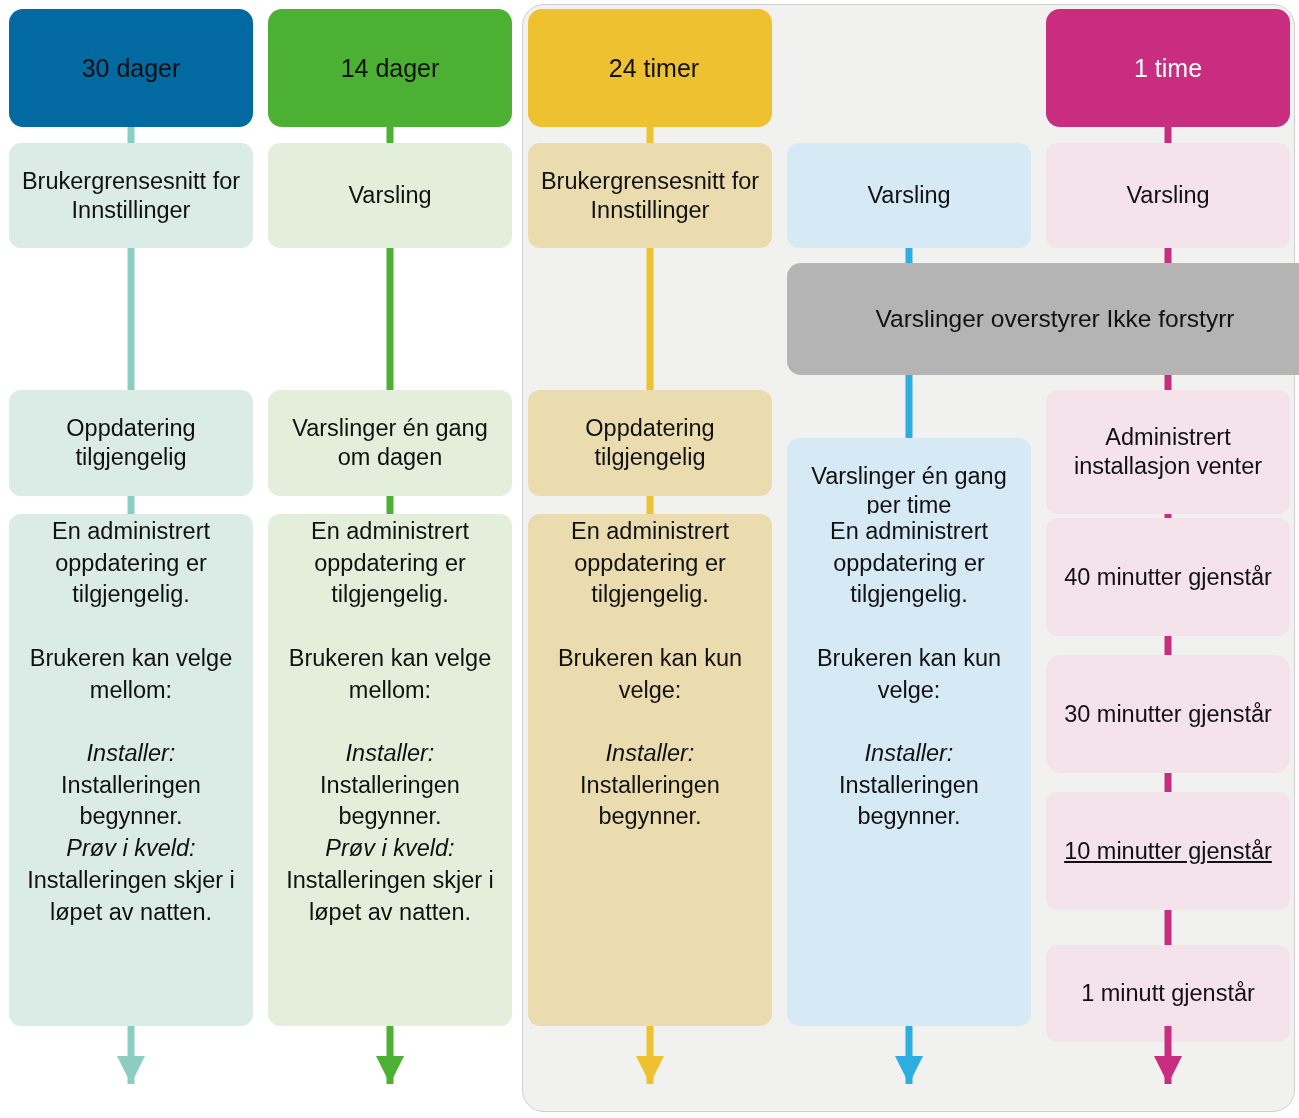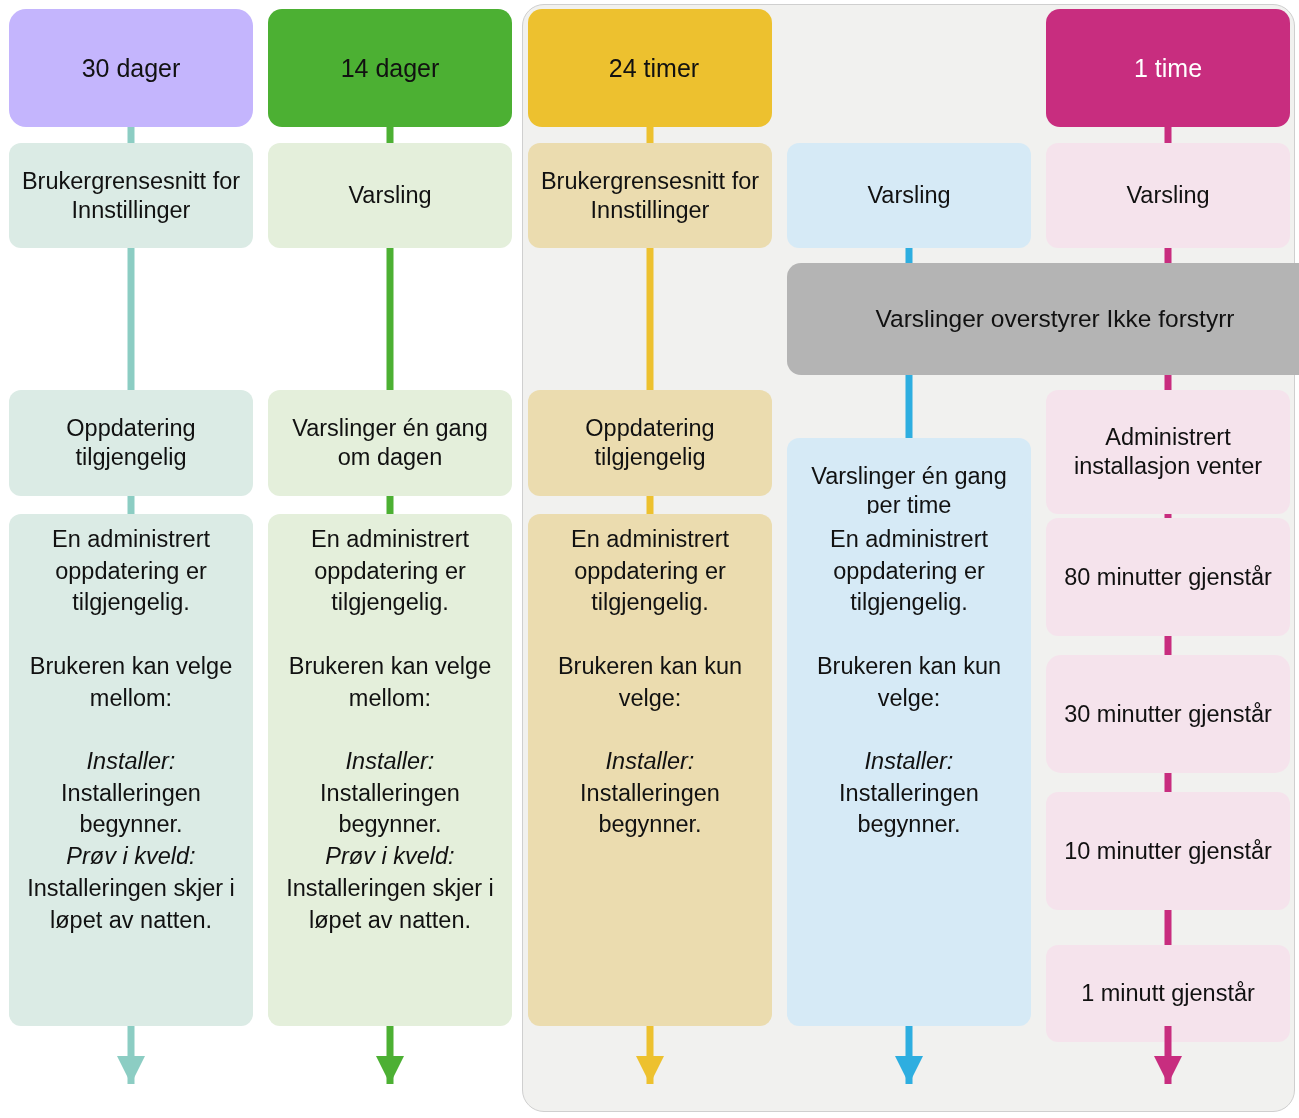--- a/index.html
+++ b/index.html
@@ -81,21 +81,21 @@
     top: 9px;
   }
   .box.node {
     font-size: 23.5px;
     line-height: 1.22;
   }
   .box.para {
     font-size: 23.5px;
     line-height: 1.35;
     align-items: flex-start;
-    padding-top: 10px;
+    padding-top: 2px;
   }
   .para p { margin: 0; }
   .para .gap { height: 1.35em; }
   .para em { font-style: italic; }
 
   
   .override {
     position: absolute;
     left: 787px; top: 263px;
     width: 536px; height: 112px;
@@ -109,21 +109,21 @@
 </style>
 </head>
 <body>
 
 <div id="stage">
 
   <div class="panel"></div>
 
   <div class="col c1">
     <div class="spine" style="top:120px; height:408px; background:#8ccdc3;"></div>
-    <div class="box header" style="background:#c4b5fd;border-radius:17px;">30 dager</div>
+    <div class="box header" style="background:#0369a1;">30 dager</div>
     <div class="box node" style="top:143px; height:105px; background:#dbebe5;">Brukergrensesnitt for Innstillinger</div>
     <div class="box node" style="top:390px; height:106px; background:#dbebe5;">Oppdatering tilgjengelig</div>
     <div class="box para" style="top:514px; height:512px; background:#dbebe5;">
       <div>
         <p>En administrert oppdatering er tilgjengelig.</p>
         <div class="gap"></div>
         <p>Brukeren kan velge mellom:</p>
         <div class="gap"></div>
         <p><em>Installer:</em></p>
         <p>Installeringen begynner.</p>
@@ -191,23 +191,23 @@
     </div>
     <div class="arrow-stem" style="top:1026px; height:58px; background:#2eaee0;"></div>
     <div class="arrow-head" style="top:1056px; border-top:28px solid #2eaee0;"></div>
   </div>
 
   <div class="col c5">
     <div class="spine" style="top:120px; height:908px; background:#c82d7f;"></div>
     <div class="box header" style="background:#c82d7f; color:#ffffff;">1 time</div>
     <div class="box node" style="top:143px; height:105px; background:#f5e3ec;">Varsling</div>
     <div class="box node" style="top:390px; height:124px; background:#f5e3ec;">Administrert installasjon venter</div>
-    <div class="box node" style="top:518px; height:118px; background:#f5e3ec;">80 minutter gjenstår</div>
+    <div class="box node" style="top:518px; height:118px; background:#f5e3ec;">40 minutter gjenstår</div>
     <div class="box node" style="top:655px; height:118px; background:#f5e3ec;border-radius:15px;">30 minutter gjenstår</div>
-    <div class="box node" style="top:792px; height:118px; background:#f5e3ec;">10 minutter gjenstår</div>
+    <div class="box node" style="top:792px; height:118px; background:#f5e3ec;text-decoration:underline;">10 minutter gjenstår</div>
     <div class="box node" style="top:929px; height:97px; background:#f5e3ec;margin-top:16px;">1 minutt gjenstår</div>
     <div class="arrow-stem" style="top:1026px; height:58px; background:#c82d7f;"></div>
     <div class="arrow-head" style="top:1056px; border-top:28px solid #c82d7f;"></div>
   </div>
 
   <div class="override">Varslinger overstyrer Ikke forstyrr</div>
 
 </div>
 
 </body></html>

